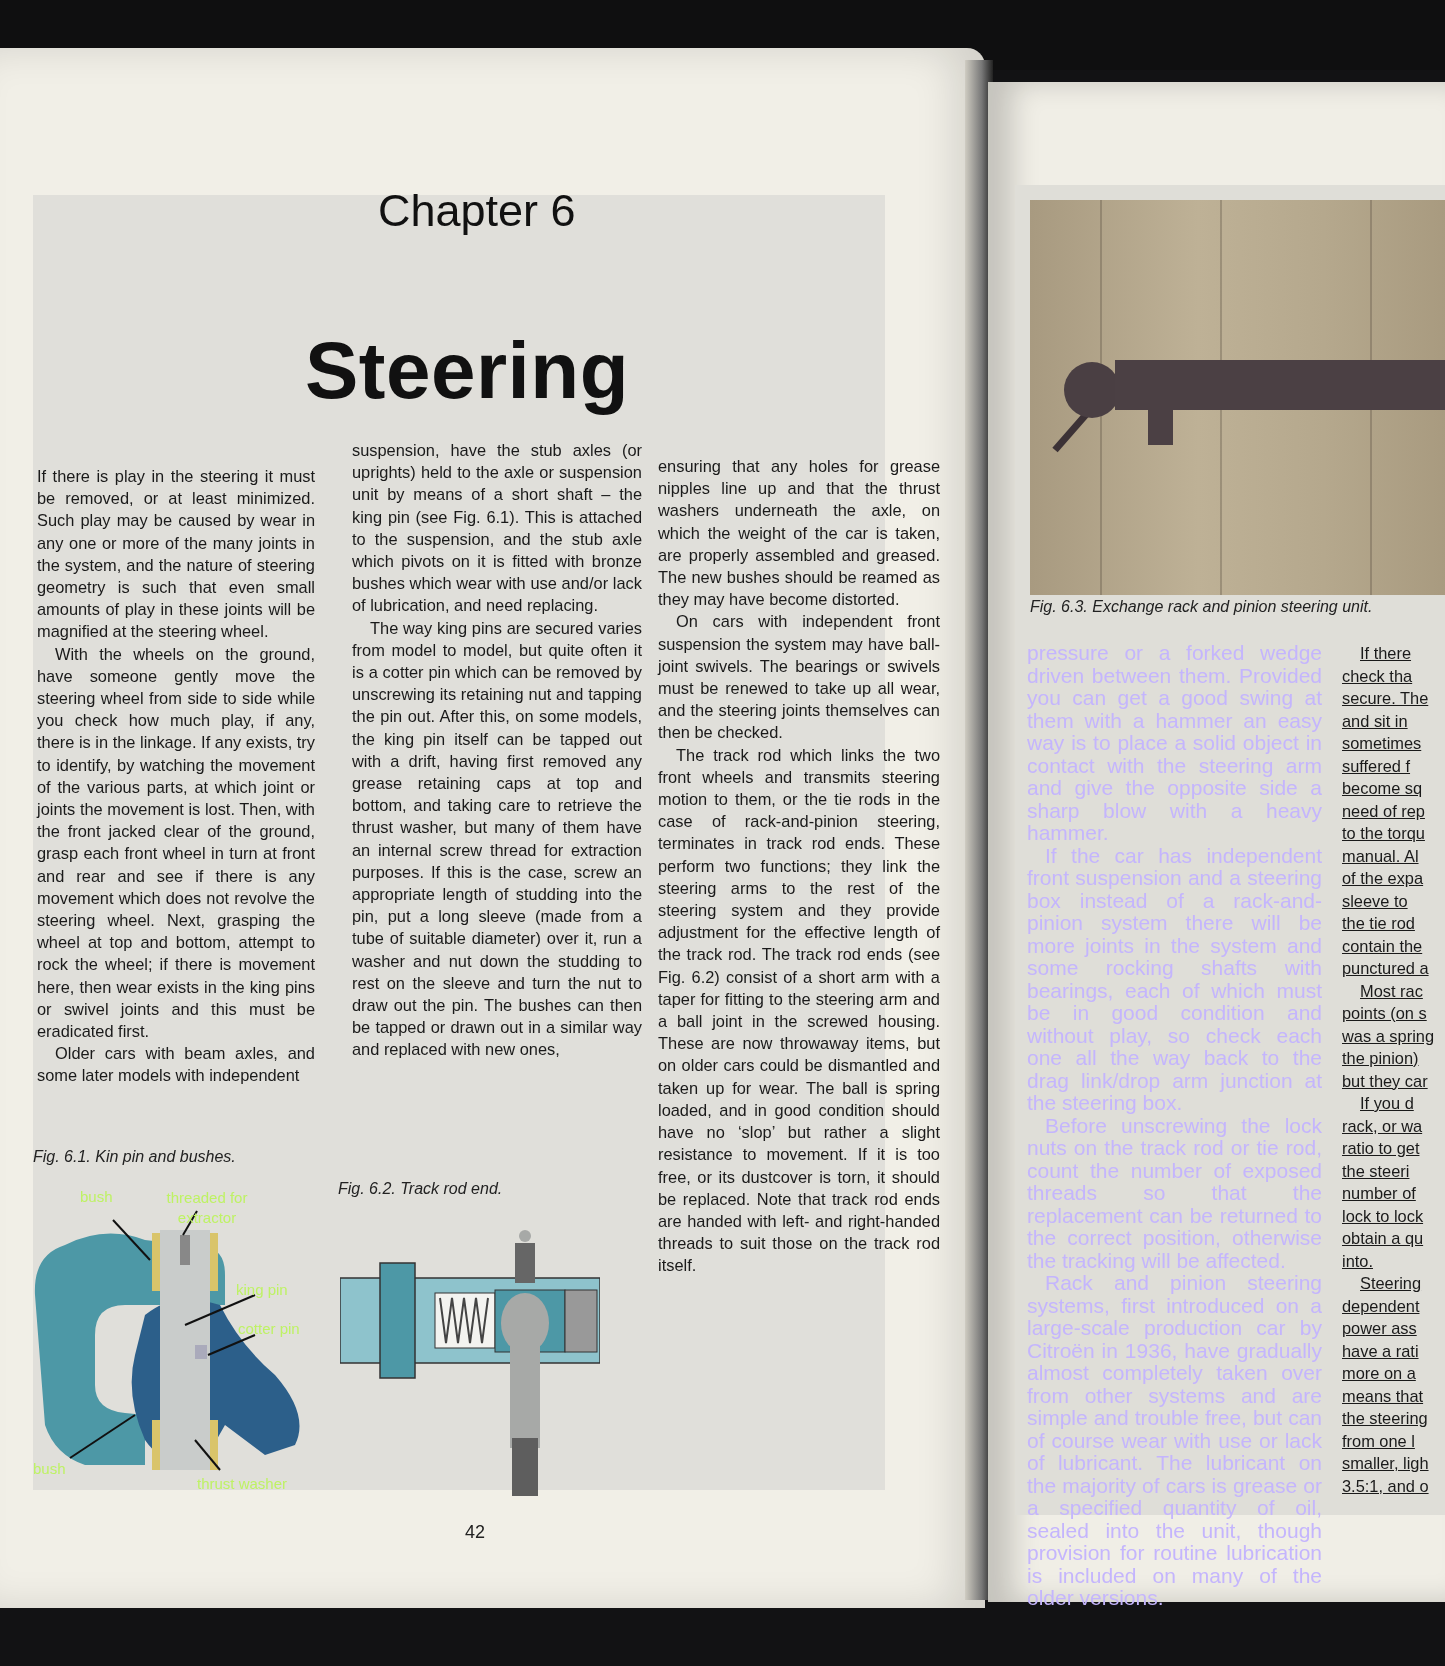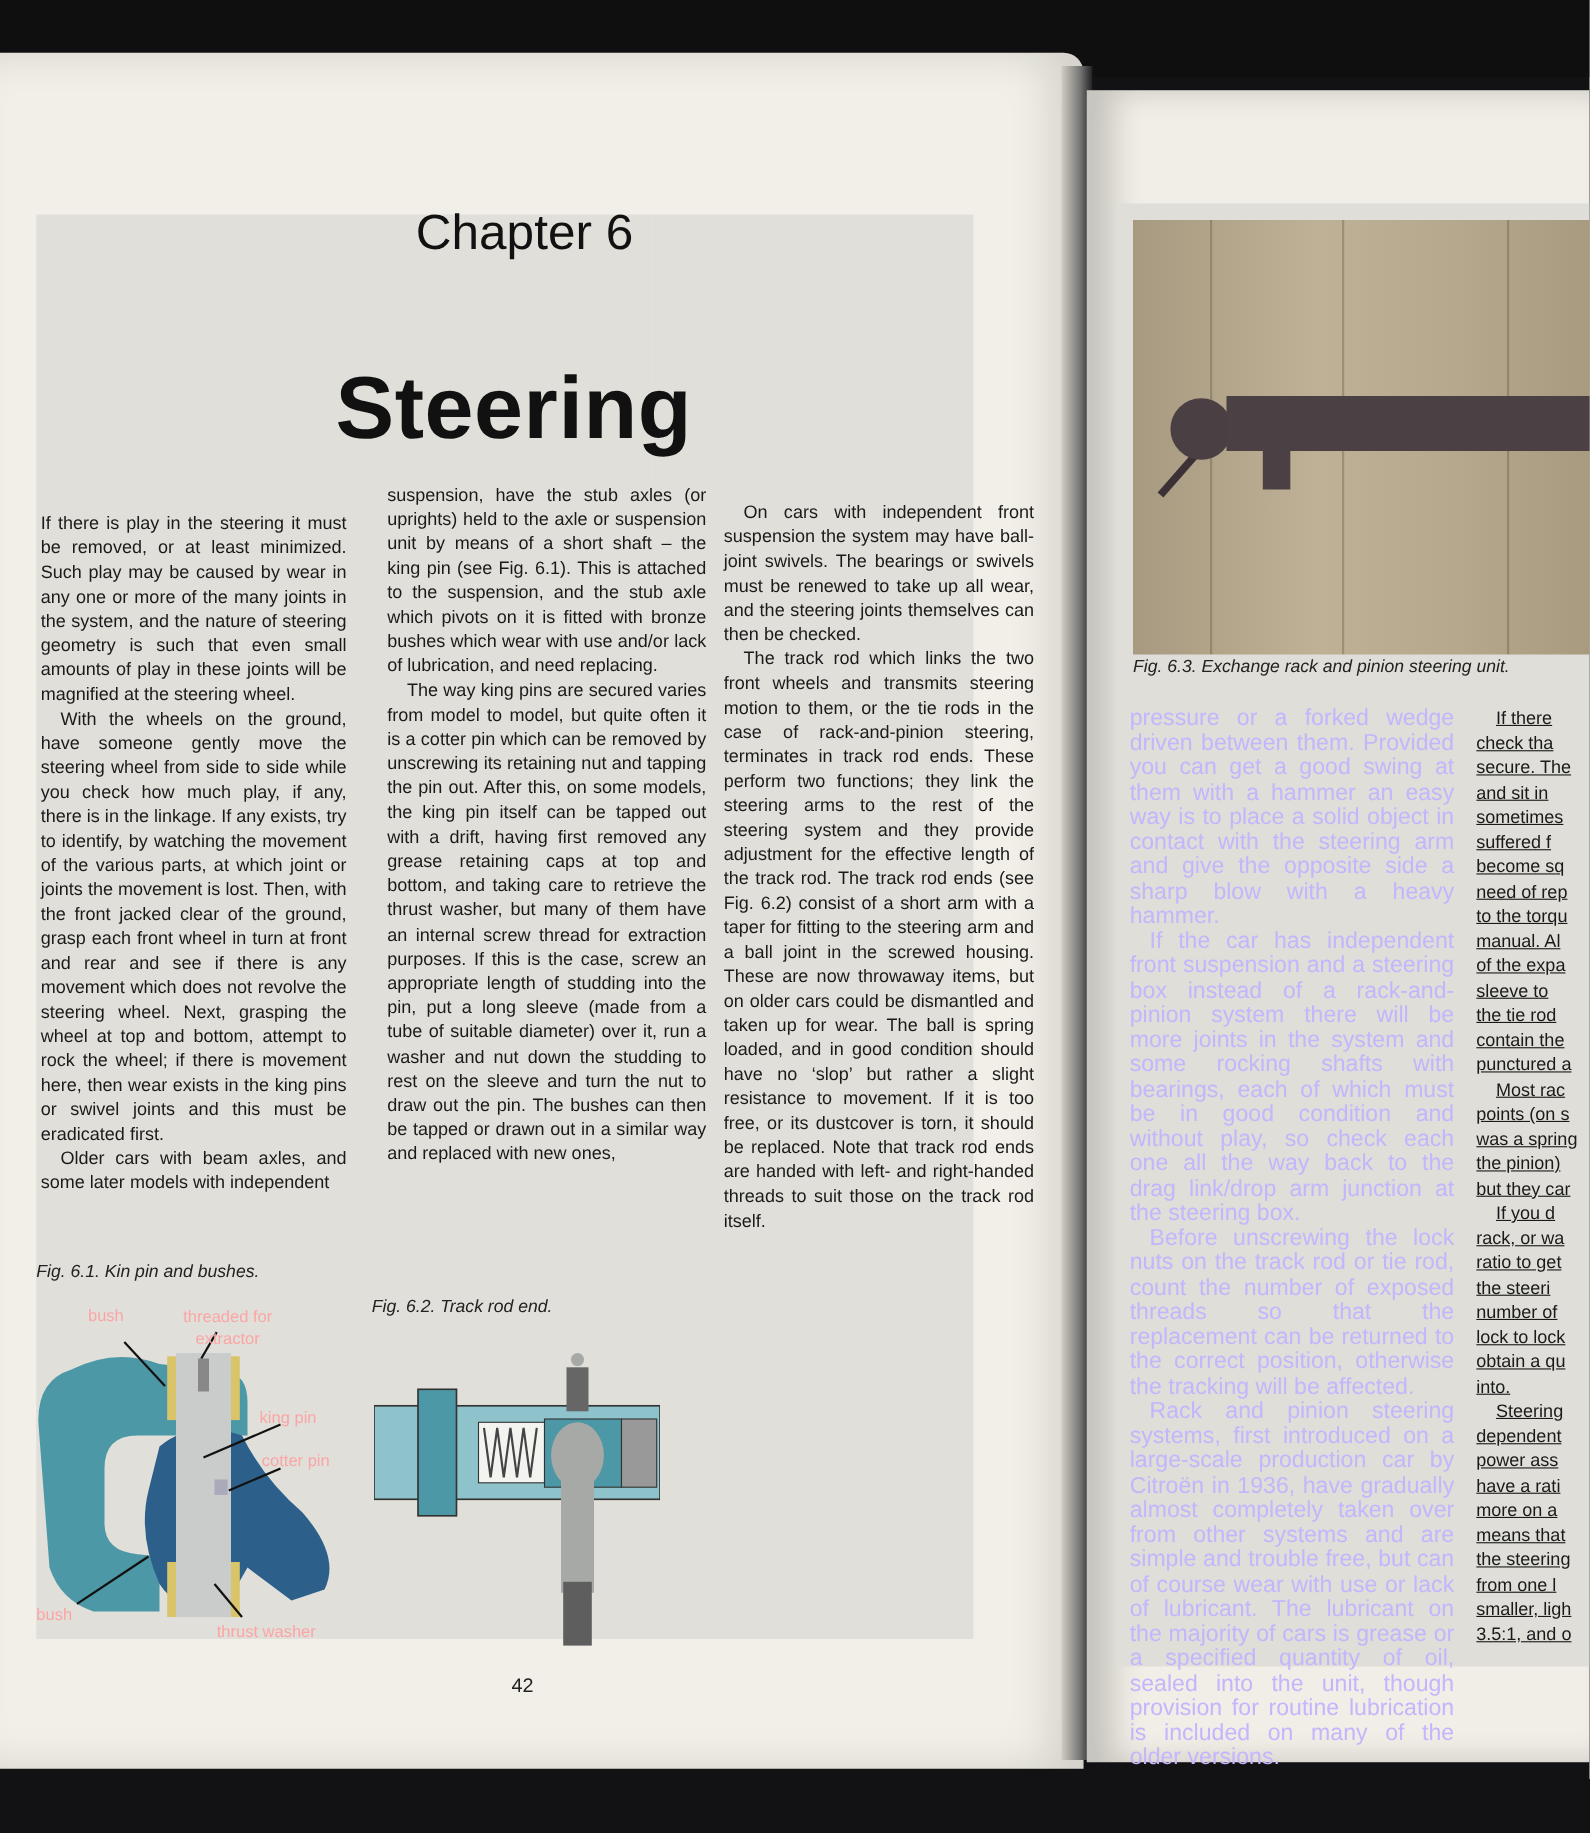--- a/index.html
+++ b/index.html
@@ -8,21 +8,21 @@
   .page-left{position:absolute;left:0;top:48px;width:985px;height:1560px;background:#f1efe7;border-radius:0 18px 0 0;box-shadow:inset -30px 0 40px rgba(0,0,0,0.12);}
   .gutter{position:absolute;left:965px;top:60px;width:28px;height:1540px;background:linear-gradient(90deg,#cfccc2,#777 60%,#222);}
   .page-right{position:absolute;left:988px;top:82px;width:457px;height:1520px;background:#f0eee6;box-shadow:inset 24px 0 28px rgba(0,0,0,0.18);}
   .grey-panel{position:absolute;background:#e0dfda;}
   .chapter-num{position:absolute;left:378px;top:185px;font-size:45px;font-weight:400;color:#111;}
   .chapter-title{position:absolute;left:305px;top:325px;font-size:80px;font-weight:700;color:#111;letter-spacing:0.5px;}
   .col{position:absolute;font-size:16.4px;line-height:22.2px;text-align:justify;color:#1a1a1a;}
   .col p{margin:0;text-indent:0;}
   .col p.ind{text-indent:18px;}
   .caption{position:absolute;font-size:16px;font-style:italic;color:#222;}
-  .label{position:absolute;font-size:15px;color:#fca5a5;}
+  .label{position:absolute;font-size:15px;color:#bef264;}
   .page-number{position:absolute;left:465px;top:1522px;font-size:18px;color:#222;}
   .photo{position:absolute;left:1030px;top:200px;width:420px;height:395px;background:linear-gradient(90deg,#a89a80,#beb196 40%,#b5a88d 70%,#a89a7f);overflow:hidden;}
   .photo .grain{position:absolute;top:0;width:2px;height:100%;background:rgba(80,70,55,0.3);}
   .right-col{position:absolute;font-size:21px;line-height:22.5px;text-align:justify;color:#c4b5fd;}
   .right-col p{margin:0;}
   .right-col p.ind{text-indent:18px;}
   .clip{position:absolute;overflow:hidden;text-decoration:underline;}
 </style>
 </head>
 <body>
@@ -42,20 +42,21 @@
   <p class="ind">With the wheels on the ground, have someone gently move the steering wheel from side to side while you check how much play, if any, there is in the linkage. If any exists, try to identify, by watching the movement of the various parts, at which joint or joints the movement is lost. Then, with the front jacked clear of the ground, grasp each front wheel in turn at front and rear and see if there is any movement which does not revolve the steering wheel. Next, grasping the wheel at top and bottom, attempt to rock the wheel; if there is movement here, then wear exists in the king pins or swivel joints and this must be eradicated first.</p>
   <p class="ind">Older cars with beam axles, and some later models with independent</p>
 </div>
 
 <div class="col" style="left:340px;top:439px;width:290px;margin-left:12px;">
   <p>suspension, have the stub axles (or uprights) held to the axle or suspension unit by means of a short shaft – the king pin (see Fig. 6.1). This is attached to the suspension, and the stub axle which pivots on it is fitted with bronze bushes which wear with use and/or lack of lubrication, and need replacing.</p>
   <p class="ind">The way king pins are secured varies from model to model, but quite often it is a cotter pin which can be removed by unscrewing its retaining nut and tapping the pin out. After this, on some models, the king pin itself can be tapped out with a drift, having first removed any grease retaining caps at top and bottom, and taking care to retrieve the thrust washer, but many of them have an internal screw thread for extraction purposes. If this is the case, screw an appropriate length of studding into the pin, put a long sleeve (made from a tube of suitable diameter) over it, run a washer and nut down the studding to rest on the sleeve and turn the nut to draw out the pin. The bushes can then be tapped or drawn out in a similar way and replaced with new ones,</p>
 </div>
 
 <div class="col" style="left:658px;top:455px;width:282px;">
+  <p>ensuring that any holes for grease nipples line up and that the thrust washers underneath the axle, on which the weight of the car is taken, are properly assembled and greased. The new bushes should be reamed as they may have become distorted.</p>
   <p class="ind">On cars with independent front suspension the system may have ball-joint swivels. The bearings or swivels must be renewed to take up all wear, and the steering joints themselves can then be checked.</p>
   <p class="ind">The track rod which links the two front wheels and transmits steering motion to them, or the tie rods in the case of rack-and-pinion steering, terminates in track rod ends. These perform two functions; they link the steering arms to the rest of the steering system and they provide adjustment for the effective length of the track rod. The track rod ends (see Fig. 6.2) consist of a short arm with a taper for fitting to the steering arm and a ball joint in the screwed housing. These are now throwaway items, but on older cars could be dismantled and taken up for wear. The ball is spring loaded, and in good condition should have no ‘slop’ but rather a slight resistance to movement. If it is too free, or its dustcover is torn, it should be replaced. Note that track rod ends are handed with left- and right-handed threads to suit those on the track rod itself.</p>
 </div>
 
 <div class="caption" style="left:33px;top:1148px;">Fig. 6.1. Kin pin and bushes.</div>
 <svg style="position:absolute;left:25px;top:1185px;" width="300" height="300">
   <path d="M40 60 Q80 40 120 55 L180 62 Q200 64 200 90 L200 120 L100 120 Q70 120 70 150 L70 200 Q70 225 100 228 L120 230 L120 280 L60 280 Q30 270 20 240 L10 110 Q8 70 40 60 Z" fill="#4d98a6"></path>
   <path d="M120 130 Q150 105 195 120 Q215 160 250 190 Q285 230 270 260 L240 270 L200 240 L180 275 Q140 285 120 255 Q100 210 110 170 Z" fill="#2c5f8a"></path>
   <rect x="135" y="45" width="50" height="240" fill="#c9cccb"></rect>
   <rect x="127" y="48" width="8" height="58" fill="#d9c46a"></rect>

